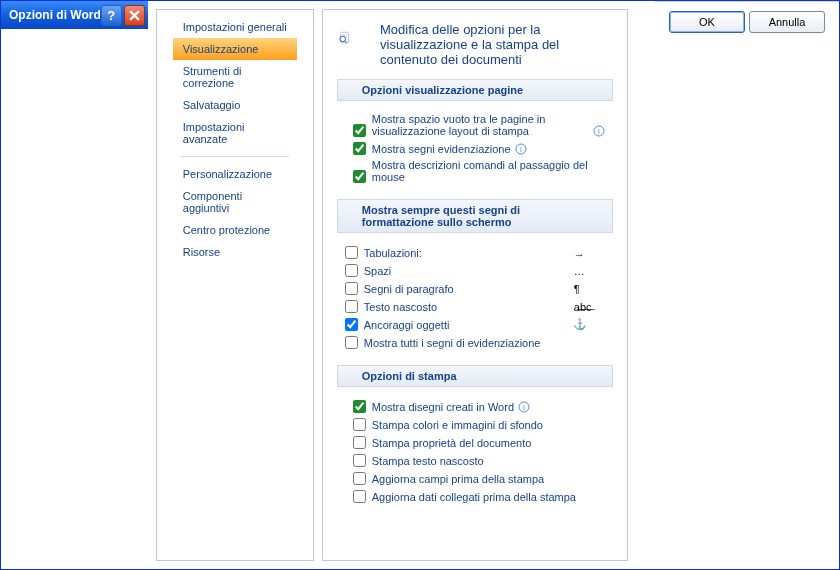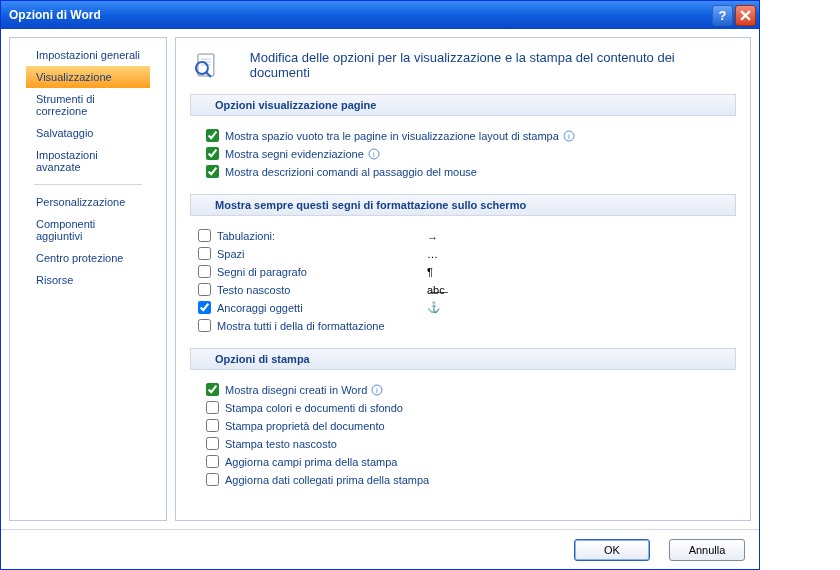--- a/index.html
+++ b/index.html
@@ -1,17 +1,17 @@
 <!DOCTYPE html>
 <html><head>
   <meta charset="utf-8">
   <style>
     * { margin: 0; padding: 0; box-sizing: border-box; }
     body { font-family: Tahoma, Arial, sans-serif; font-size: 11px; background: #fff; }
-    .dialog { width: 760px; height: 570px; border: 1px solid #0831d9; background: #fff; display: flex; flex-direction: column; }
+    .dialog { width: 840px; height: 570px; border: 1px solid #0831d9; background: #fff; display: flex; flex-direction: row; }
     .titlebar { height: 28px; background: linear-gradient(to bottom, #3b8cf7 0%, #0f5fe0 50%, #0847c7 100%); display: flex; align-items: center; padding: 0 3px 0 8px; }
     .titlebar-text { color: #fff; font-weight: bold; font-size: 12px; flex: 1; }
     .titlebar-btns { display: flex; gap: 2px; }
     .tbtn { width: 21px; height: 21px; border-radius: 3px; display: flex; align-items: center; justify-content: center; color: #fff; font-weight: bold; font-size: 13px; cursor: pointer; }
     .tbtn-help { background: linear-gradient(to bottom, #6aa7f8, #1f63d4); border: 1px solid #2a5fc0; }
     .tbtn-close { background: linear-gradient(to bottom, #f08b7a, #d93f1f); border: 1px solid #a02a10; }
     .body { flex: 1; display: flex; padding: 8px; gap: 8px; overflow: hidden; }
     .sidebar { width: 158px; border: 1px solid #b9c8e3; background: #fff; padding: 6px 16px; }
     .sidebar-item { padding: 5px 10px; color: #15428b; cursor: pointer; }
     .sidebar-item.selected { background: linear-gradient(to bottom, #ffd47a, #ff9f1f); color: #15428b; }
@@ -23,21 +23,21 @@
     .section-hdr { background: linear-gradient(to bottom, #f4f6fb, #e4ebf6); border: 1px solid #d0d7e5; padding: 4px 24px; color: #15428b; font-weight: bold; margin-bottom: 8px; }
     .opts { padding: 2px 0 14px 8px; }
     .opt-row { display: flex; align-items: flex-end; padding: 2px 8px; min-height: 18px; }
     .opt-row input[type="checkbox"] { margin-right: 6px; width: 13px; height: 13px; accent-color: #1f8a2e; }
     .opt-label { color: #15428b; }
     .info-icon { width: 12px; height: 12px; margin-left: 4px; display: inline-flex; align-items: center; justify-content: center; }
     .mark-row { display: flex; align-items: flex-end; padding: 2px 0; min-height: 18px; }
     .mark-row input[type="checkbox"] { margin-right: 6px; width: 13px; height: 13px; }
     .mark-label { color: #15428b; width: 210px; }
     .mark-sym { color: #000; font-family: "Segoe UI Symbol", Arial; }
-    .footer { height: 40px; display: flex; justify-content: flex-end; align-items: center; padding: 0 14px; gap: 19px; border-top: 1px solid #d0d7e5; }
+    .footer { height: 40px; display: flex; justify-content: flex-end; align-items: center; padding: 0 14px; gap: 4px; border-top: 1px solid #d0d7e5; margin-left: 19px; }
     .btn { min-width: 76px; height: 22px; border: 1px solid #7a8aa0; border-radius: 3px; background: linear-gradient(to bottom, #fff, #e8ecf4); color: #000; cursor: pointer; font-size: 11px; }
     .btn.default { border: 1px solid #2a5fc0; box-shadow: 0 0 0 1px #89b4f0 inset; }
   </style>
 </head>
 <body>
 
 <div class="dialog">
   <div class="titlebar">
     <span class="titlebar-text">Opzioni di Word</span>
     <div class="titlebar-btns">
@@ -127,39 +127,39 @@
           <span class="mark-label">Testo nascosto</span>
           <span class="mark-sym">a̶b̶c̶</span>
         </div>
         <div class="mark-row">
           <input type="checkbox" checked="" style="">
           <span class="mark-label">Ancoraggi oggetti</span>
           <span class="mark-sym">⚓</span>
         </div>
         <div class="mark-row">
           <input type="checkbox" style="">
-          <span class="mark-label">Mostra tutti i della di formattazione</span>
+          <span class="mark-label">Mostra tutti i segni di evidenziazione</span>
         </div>
       </div>
 
       <div class="section-hdr">Opzioni di stampa</div>
       <div class="opts">
         <div class="opt-row">
           <input type="checkbox" checked="" style="">
           <span class="opt-label">Mostra disegni creati in Word</span>
           <span class="info-icon">
               <svg width="12" height="12" viewBox="0 0 12 12">
                 <circle cx="6" cy="6" r="5" fill="none" stroke="#5a8fd6"></circle>
                 <text x="6" y="9" text-anchor="middle" font-size="8" fill="#5a8fd6">i</text>
               </svg>
             </span>
         </div>
         <div class="opt-row">
           <input type="checkbox" style="">
-          <span class="opt-label">Stampa colori e documenti di sfondo</span>
+          <span class="opt-label">Stampa colori e immagini di sfondo</span>
         </div>
         <div class="opt-row">
           <input type="checkbox" style="">
           <span class="opt-label">Stampa proprietà del documento</span>
         </div>
         <div class="opt-row">
           <input type="checkbox" style="">
           <span class="opt-label">Stampa testo nascosto</span>
         </div>
         <div class="opt-row">

